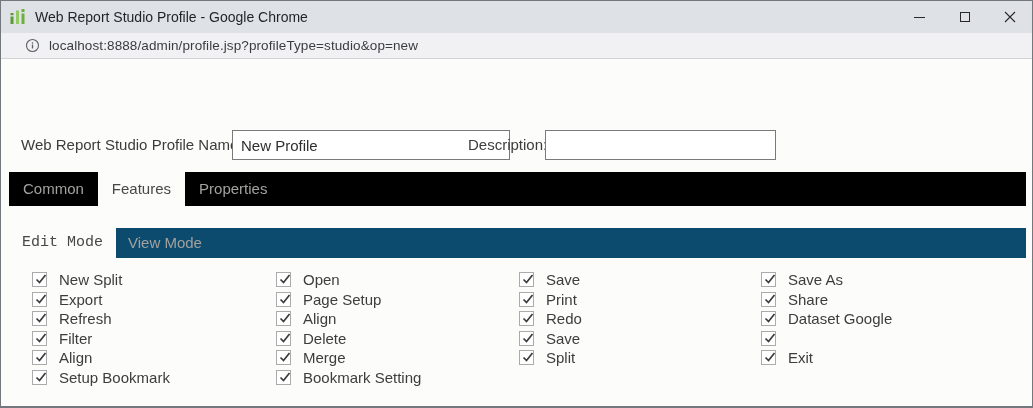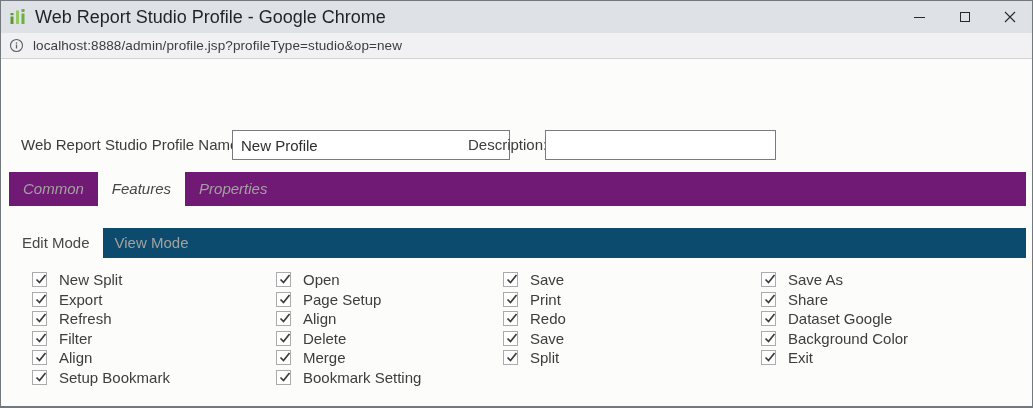--- a/index.html
+++ b/index.html
@@ -18,21 +18,21 @@
   
   .titlebar {
     height: 32px;
     background: #dee1e6;
     display: flex;
     align-items: center;
     padding-left: 8px;
   }
   .app-icon { width: 18px; height: 18px; margin-right: 8px; flex: 0 0 auto; }
   .title-text {
-    font-size: 18px;
+    font-size: 14px;
     color: #1f2328;
     flex: 1 1 auto;
     white-space: nowrap;
     overflow: hidden;
   }
   .win-controls { display: flex; height: 100%; }
   .win-btn {
     width: 45px; height: 100%;
     display: flex; align-items: center; justify-content: center;
     cursor: default;
@@ -40,21 +40,21 @@
   .glyph-min { width: 11px; height: 1px; background: #26282a; }
   .glyph-max { width: 10px; height: 10px; border: 1px solid #26282a; background: transparent; }
 
   
   .addressbar {
     height: 26px;
     background: #f1f1f3;
     border-bottom: 1px solid #d2d2d4;
     display: flex;
     align-items: center;
-    padding-left: 8px;
+    padding-left: 24px;
   }
   .info-icon { width: 15px; height: 15px; margin-right: 9px; flex: 0 0 auto; }
   .url-text { font-size: 13.5px; color: #3a3d40; letter-spacing: 0.1px; }
 
   
   .content { position: relative; width: 100%; height: 347px; background: #fcfdfa; }
 
   .field-label { position: absolute; font-size: 15px; color: #3c3c3c; height: 30px; line-height: 30px; }
   .lbl-name { left: 20px; top: 71px; }
   .lbl-desc { left: 467px; top: 71px; }
@@ -65,51 +65,50 @@
     font-size: 15px; color: #2e2e2e;
     padding: 0 8px; outline: none;
   }
   .input-name { left: 231px; width: 278px; }
   .input-desc { left: 544px; width: 231px; }
 
   
   .tabbar {
     position: absolute; left: 8px; top: 113px;
     width: 1017px; height: 34px;
-    background: #701a75;
+    background: #000000;
     display: flex;
-    font-style: italic;
   }
   .tab {
     height: 35px; line-height: 34px;
     padding: 0 14px;
     font-size: 15px; color: #a2a29f;
     cursor: default; white-space: nowrap;
   }
   .tab.active { background: #fcfdfa; color: #474747; }
 
   
   .modebar {
     position: absolute; left: 8px; top: 169px;
     width: 1017px; height: 30px;
     display: flex;
   }
   .mode-tab {
     height: 30px; line-height: 30px;
     padding: 0 13px;
     font-size: 15px; white-space: nowrap; cursor: default;
   }
-  .mode-tab.active { background: transparent; color: #474747; }
+  .mode-tab.active { background: transparent; color: #474747; font-family: Liberation Mono, monospace; }
   .mode-gray { flex: 1 1 auto; background: #0c4a6e; display: flex; }
   .mode-tab.inactive { color: #a2a29f; padding: 0 12px; }
 
   
   .features-grid { position: absolute; top: 211px; left: 0; width: 100%; }
   .feat-col { position: absolute; top: 0; }
-  .col-0 { left: 31px; }  .col-1 { left: 275px; }  .col-2 { left: 502px; }  .col-3 { left: 760px; }
+  .col-0 { left: 31px; }  .col-1 { left: 275px; }  .col-2 { left: 518px; }  .col-3 { left: 760px; }
   .feat-row { display: flex; align-items: center; height: 19.5px; cursor: default; }
   .checkbox {
     width: 15px; height: 15px;
     background: #ffffff;
     border: 1px solid #ababab;
     position: relative; flex: 0 0 auto;
   }
   .checkbox svg { position: absolute; left: 0px; top: -2px; overflow: visible; }
   .feat-label { margin-left: 12px; font-size: 15px; color: #3d3d3d; white-space: nowrap; }
 
@@ -352,21 +351,20 @@
               </svg>
             </span>
           <span class="feat-label">Dataset Google</span>
         </div>
         <div class="feat-row">
           <span class="checkbox">
               <svg width="16" height="16">
                 <polyline points="3.5,8.5 6.5,11.5 12.5,4" stroke="#3b3b3b" stroke-width="1.7" fill="none"></polyline>
               </svg>
             </span>
-          <span class="feat-label">Background Color</span>
         </div>
         <div class="feat-row">
           <span class="checkbox">
               <svg width="16" height="16">
                 <polyline points="3.5,8.5 6.5,11.5 12.5,4" stroke="#3b3b3b" stroke-width="1.7" fill="none"></polyline>
               </svg>
             </span>
           <span class="feat-label">Exit</span>
         </div>
       </div>

